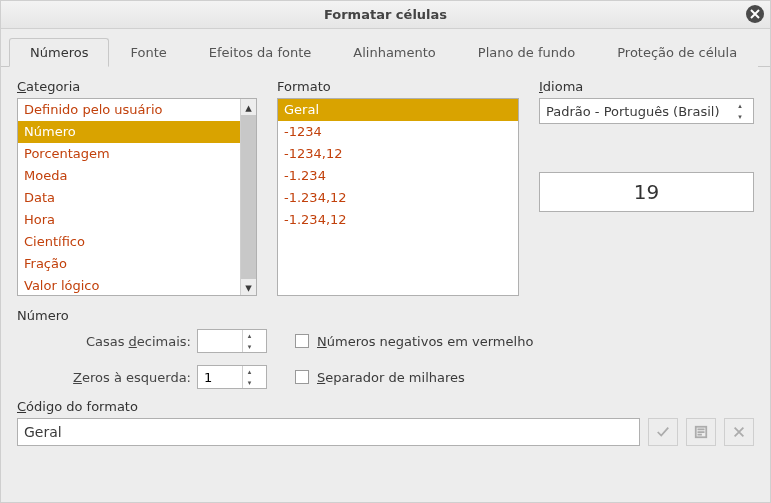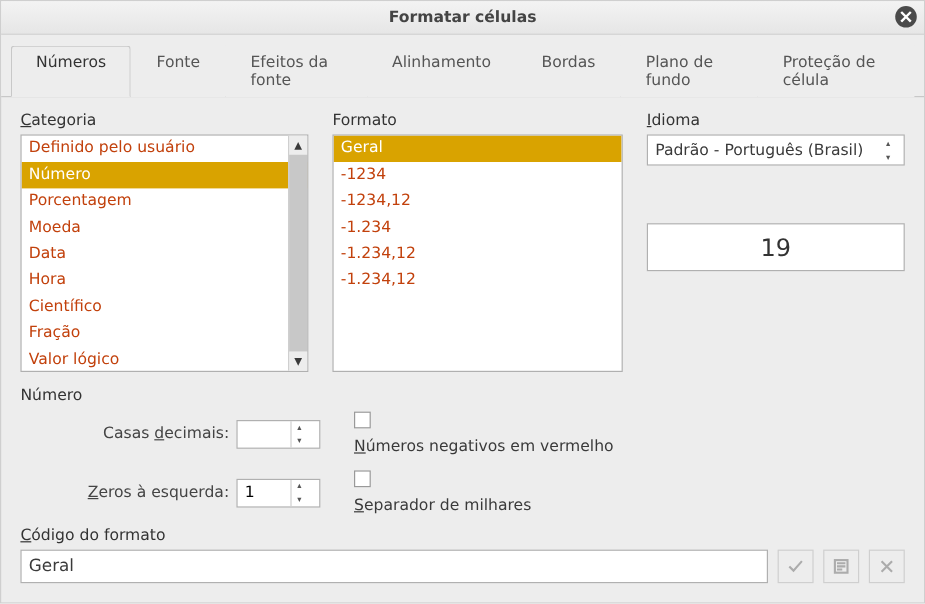--- a/index.html
+++ b/index.html
@@ -148,21 +148,21 @@
     border:1px solid #b0b0b0; background:#fff;
     height:24px; display:flex; align-items:center;
     padding-left:4px;
   }
   .spinbox input {
     border:none; outline:none; width:40px; background:transparent;
     font-family:inherit; font-size:13px;
   }
   .spinbox .spin-btns { border-left:1px solid #cfcfcf; }
   .chk {
-    display:flex; align-items:flex-start; gap:8px; cursor:pointer;flex-direction:column;
+    display:flex; align-items:center; gap:8px; cursor:pointer;
   }
   .chk-box {
     width:14px; height:14px; border:1px solid #999; background:#fff;
   }
   .code-row {
     margin-top:10px;
   }
   .code-line {
     display:flex; gap:8px; align-items:center; margin-top:4px;
   }
@@ -190,21 +190,20 @@
         <path d="M1 1 L9 9 M9 1 L1 9" stroke="#fff" stroke-width="2"></path>
       </svg>
     </div>
   </div>
 
   <div class="tabs">
     <div class="tab active"><span>Números</span></div>
     <div class="tab"><span>Fonte</span></div>
     <div class="tab"><span>Efeitos da fonte</span></div>
     <div class="tab"><span>Alinhamento</span></div>
-    <div class="tab"><span>Bordas</span></div>
     <div class="tab"><span>Plano de fundo</span></div>
     <div class="tab"><span>Proteção de célula</span></div>
   </div>
 
   <div class="content">
 
     <div class="row-top">
 
       <div class="col-cat">
         <div class="sec-label">

